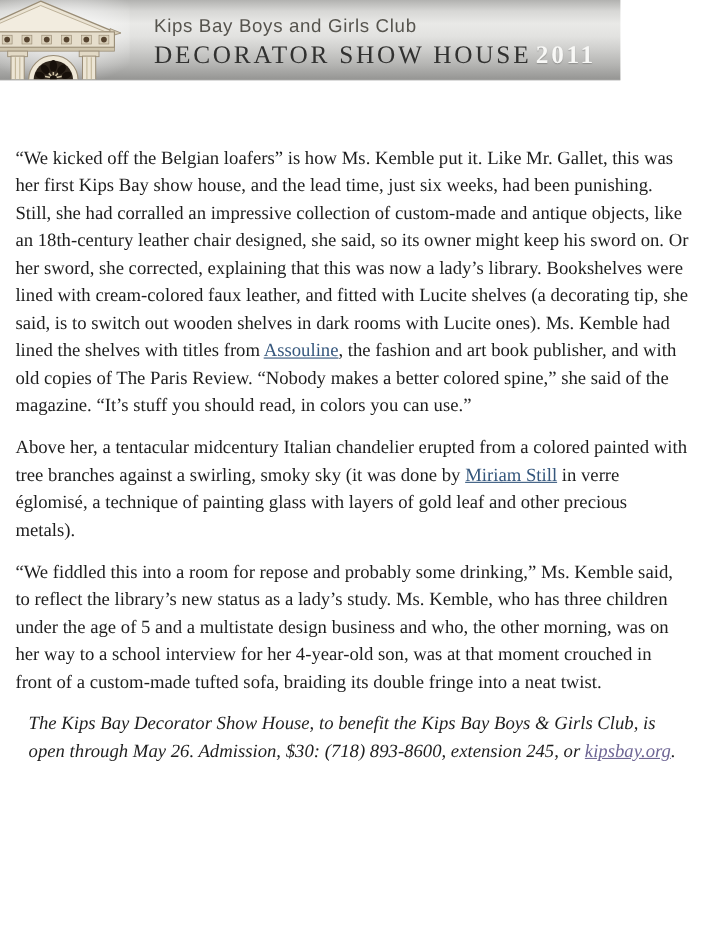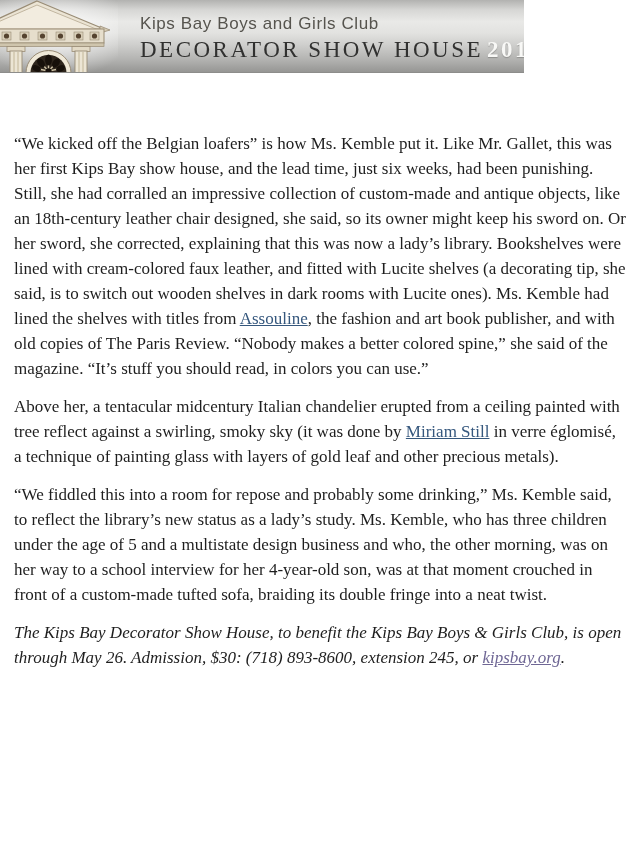--- a/index.html
+++ b/index.html
@@ -2,21 +2,21 @@
 <html><head>
 <meta charset="utf-8">
 <style>
   * { margin: 0; padding: 0; box-sizing: border-box; }
   html, body { width: 640px; height: 854px; background: #ffffff; overflow: hidden; }
   body { font-family: "Liberation Serif", serif; }
 
   
   .masthead {
     position: relative;
-    width: 524px;
+    width: 564px;
     height: 73px;
     background: linear-gradient(to bottom,
       #b2b2b0 0%, #d7d7d5 14%, #e9e9e7 30%, #e2e2e0 46%,
       #cfcfcd 62%, #b4b4b2 82%, #a0a09e 94%, #969694 100%);
     border-bottom: 1px solid #8d8d8b;
     overflow: hidden;
     padding-left: 20px;
   }
   .pediment {
     position: absolute;
@@ -51,21 +51,21 @@
   }
 
   
   .article {
     margin: 58px 13px 0 14px;
     color: #1e1e1e;
     font-size: 17px;
     line-height: 25px;
   }
   .article p { margin: 0 0 13px 0; }
-  .article p.closing { font-style: italic; }
+  .article p.closing { font-style: italic; margin-left: 12px; }
   a.body-link {
     color: #35577d;
     text-decoration: underline;
     cursor: pointer;
   }
   a.visited-link {
     color: #6f6795;
     text-decoration: underline;
     cursor: pointer;
   }
@@ -142,20 +142,20 @@
   </div>
   <div class="masthead-text">
     <div class="org-name">Kips Bay Boys and Girls Club</div>
     <div class="show-title"><span>DECORATOR SHOW HOUSE</span><span class="show-year">2011</span></div>
   </div>
 </header>
 
 <main class="article">
   <p><span>“We kicked off the Belgian loafers” is how Ms. Kemble put it. Like Mr. Gallet, this was her first Kips Bay show house, and the lead time, just six weeks, had been punishing. Still, she had corralled an impressive collection of custom-made and antique objects, like an 18th-century leather chair designed, she said, so its owner might keep his sword on. Or her sword, she corrected, explaining that this was now a lady’s library. Bookshelves were lined with cream-colored faux leather, and fitted with Lucite shelves (a decorating tip, she said, is to switch out wooden shelves in dark rooms with Lucite ones). Ms. Kemble had lined the shelves with titles from </span><a class="body-link" href="#">Assouline</a><span>, the fashion and art book publisher, and with old copies of The Paris Review. “Nobody makes a better colored spine,” she said of the magazine. “It’s stuff you should read, in colors you can use.”</span></p>
 
-  <p><span>Above her, a tentacular midcentury Italian chandelier erupted from a ceiling painted with tree reflect against a swirling, smoky sky (it was done by </span><a class="body-link" href="#">Miriam Still</a><span> in verre églomisé, a technique of painting glass with layers of gold leaf and other precious metals).</span></p>
+  <p><span>Above her, a tentacular midcentury Italian chandelier erupted from a colored painted with tree branches against a swirling, smoky sky (it was done by </span><a class="body-link" href="#">Miriam Still</a><span> in verre églomisé, a technique of painting glass with layers of gold leaf and other precious metals).</span></p>
 
   <p>“We fiddled this into a room for repose and probably some drinking,” Ms. Kemble said, to reflect the library’s new status as a lady’s study. Ms. Kemble, who has three children under the age of 5 and a multistate design business and who, the other morning, was on her way to a school interview for her 4-year-old son, was at that moment crouched in front of a custom-made tufted sofa, braiding its double fringe into a neat twist.</p>
 
 
 
   <p class="closing"><span>The Kips Bay Decorator Show House, to benefit the Kips Bay Boys &amp; Girls Club, is open through May 26. Admission, $30: (718) 893-8600, extension 245, or </span><a class="visited-link" href="#">kipsbay.org</a><span>.</span></p>
 </main>
 
 </body></html>

